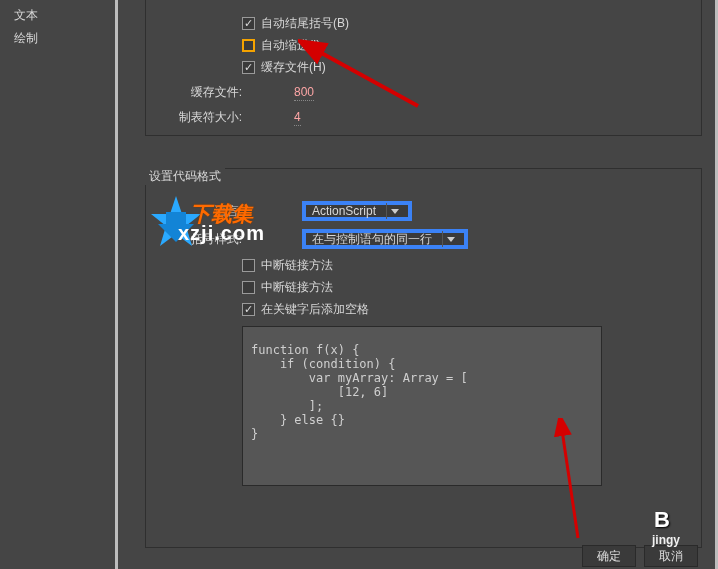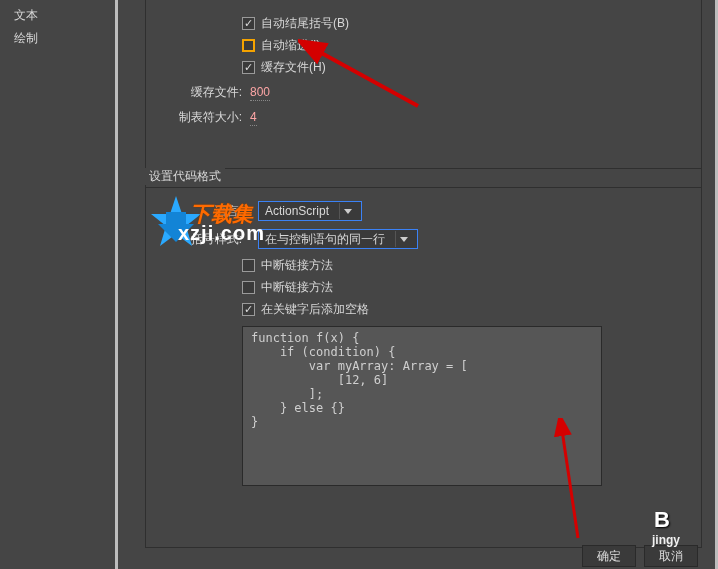--- a/index.html
+++ b/index.html
@@ -19,61 +19,61 @@
     position: absolute; top: 0; width: 3px; height: 569px;
     background: #bdbdbd;
   }
   .v-edge.l { left: 115px; }
   .v-edge.r { right: 0; }
   .group {
     position: absolute; left: 145px; right: 16px;
     border: 1px solid #2f2f2f;
     padding: 10px 16px 16px 16px;
   }
-  .group1 { top: 0; height: 188px; border-top: none; }
+  .group1 { top: 0; height: 136px; border-top: none; }
   .group2 { top: 168px; height: 380px; }
   .group-title {
     position: absolute; left: 145px; top: 168px;
     background: #454545; padding: 0 4px; z-index: 5;
   }
   .row { display: flex; align-items: center; margin: 5px 0; }
   .chk {
     width: 13px; height: 13px; border: 1px solid #9a9a9a;
     background: #3a3a3a; margin-right: 6px; display: inline-flex;
     align-items: center; justify-content: center;
   }
   .chk.checked::after {
     content: "✓"; font-size: 11px; line-height: 11px; color: #ddd;
   }
   .chk.yellow { border: 2px solid #f5a300; }
   .lbl { color: #d8d8d8; }
-  .form-row { display: flex; align-items: center; margin: 8px 0; }
+  .form-row { display: flex; align-items: center; margin: 8px 0; gap: 44px; }
   .form-lbl { width: 80px; text-align: right; margin-right: 8px; }
   .link-val { color: #fca5a5; border-bottom: 1px dotted #888; padding-bottom: 1px; }
   .top-checks { margin-left: 80px; }
   .sel {
     display: inline-flex; align-items: center;
-    border: 1px solid #3b82f6; background: #3a3a3a;
+    border: 4px solid #3b82f6; background: #3a3a3a;
     height: 20px; padding: 0 6px; margin-left: 8px;
   }
   .sel .arrow {
     width: 16px; height: 16px; margin-left: 10px;
     display: inline-flex; align-items: center; justify-content: center;
     border-left: 1px solid #555;
   }
   .sel .arrow::after {
     content: ""; border-left: 4px solid transparent;
     border-right: 4px solid transparent; border-top: 5px solid #ccc;
   }
   .code-box {
     margin-left: 80px; margin-top: 8px;
     width: 360px; height: 160px;
     background: #565656; border: 1px solid #2a2a2a;
     color: #cfcfcf; font-family: Consolas, monospace;
-    font-size: 12px; padding: 4px 8px; white-space: pre;
+    font-size: 12px; padding: 16px 8px; white-space: pre;
   }
   .btn {
     display: inline-flex; align-items: center; justify-content: center;
     border: 1px solid #2a2a2a; background: #3a3a3a;
     height: 22px; padding: 0 14px; margin-left: 8px; color: #ddd;
   }
   .btn-row {
     position: absolute; right: 20px; bottom: 2px;
     display: flex;
   }

